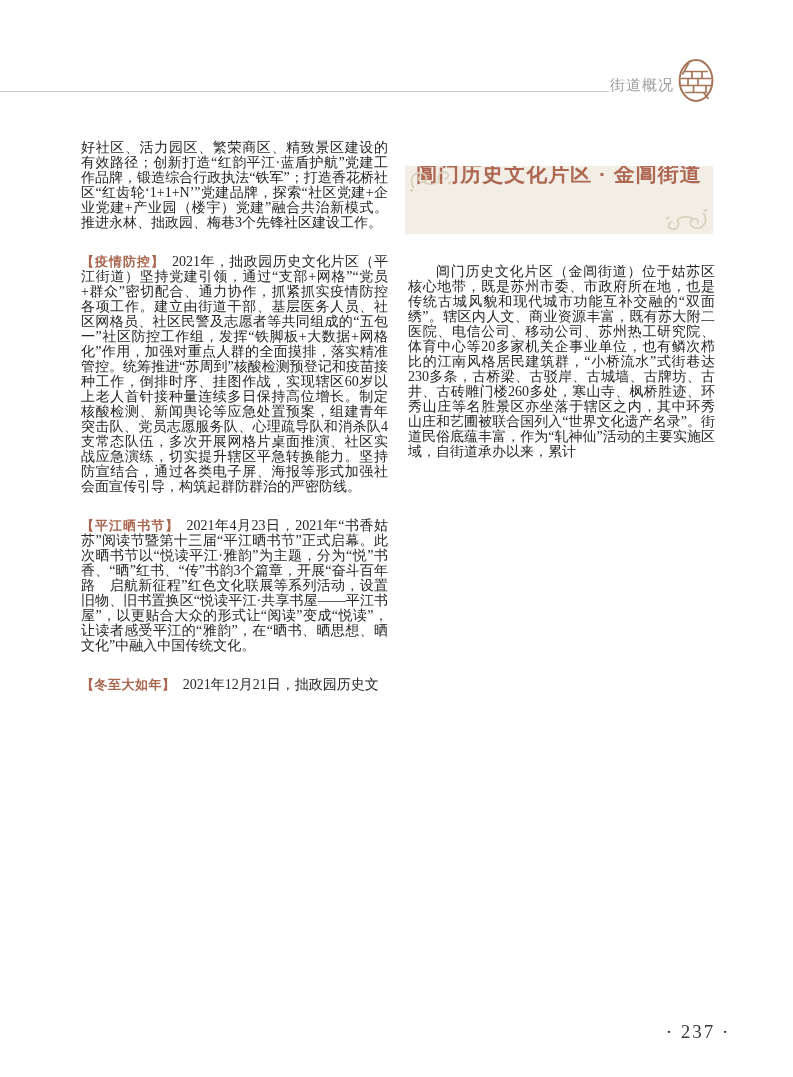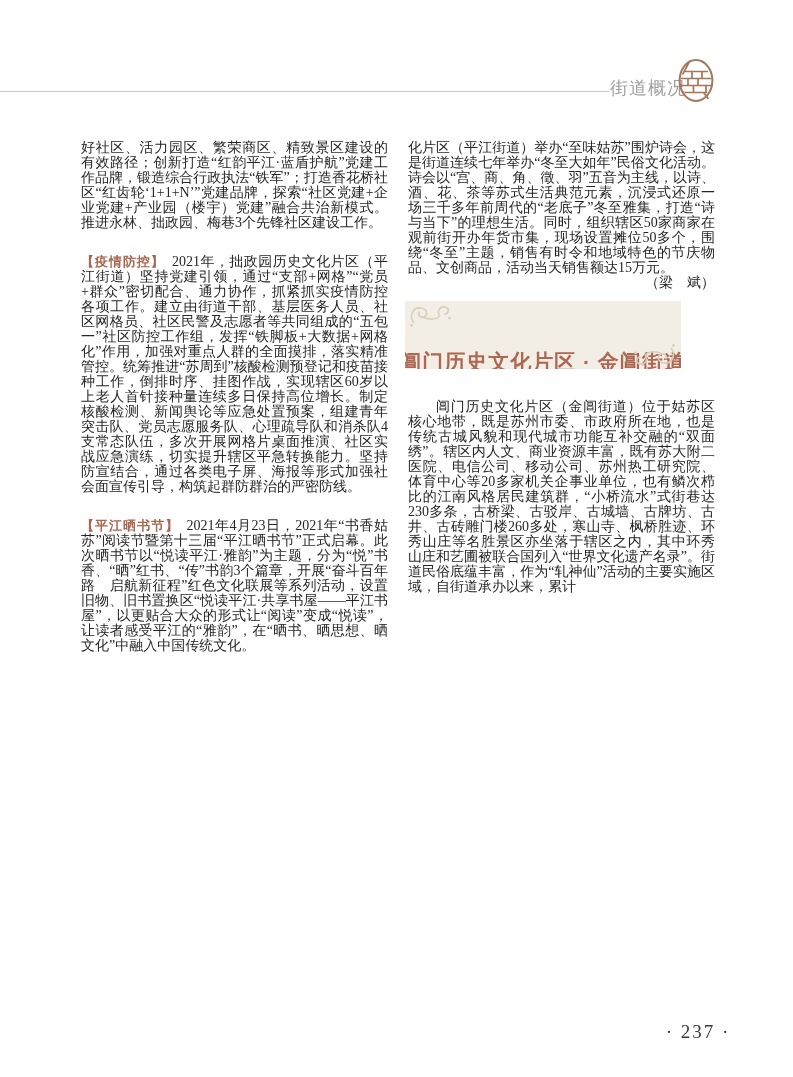--- a/index.html
+++ b/index.html
@@ -9,21 +9,21 @@
     color:#262626;
   }
   
   .header-rule{
     position:absolute;left:0;top:91px;width:609px;height:1px;
     background:#c9c9c9;
   }
   .header-title{
     position:absolute;left:610px;top:76px;
     font-family:"Liberation Sans","DejaVu Sans",sans-serif;
-    font-size:18px;color:#9d9d9d;letter-spacing:1px;white-space:nowrap;
+    font-size:15px;color:#9d9d9d;letter-spacing:1px;white-space:nowrap;
   }
   .seal{position:absolute;left:678px;top:58px;width:36px;height:45px;}
   
   .column{
     position:absolute;top:140px;width:307px;
     font-size:14px;line-height:15px;
     text-align:justify;text-justify:inter-ideograph;
   }
   .col-left{left:81px;}
   .col-right{left:408px;}
@@ -32,23 +32,23 @@
   .sec-label{
     color:#a8664e;font-weight:700;margin-right:.55em;
     font-family:"Liberation Sans","DejaVu Sans",sans-serif;
     font-size:13px;letter-spacing:.5px;
   }
   .indent2{text-indent:2em;}
   .byline{float:right;}
   
   .banner{
     position:relative;
-    width:276px;height:68px;margin:26px 0 30px -3px;
+    width:308px;height:68px;margin:26px 0 30px -3px;
     background:#f2eee5;
-    display:flex;align-items:flex-end;justify-content:center;
+    display:flex;align-items:flex-start;justify-content:center;
     overflow:hidden;
   }
   .banner-title{
     font-family:"Liberation Sans","DejaVu Sans",sans-serif;
     font-weight:700;font-size:21px;color:#ad6752;
     letter-spacing:1px;white-space:nowrap;
   }
   .orn{position:absolute;width:46px;height:26px;}
   .orn-tl{left:2px;top:2px;}
   .orn-br{right:3px;bottom:1px;transform:rotate(180deg);}
@@ -71,24 +71,24 @@
            M25.5 34 L30.5 40.5" stroke="#a5765a" stroke-width="1.7"></path>
 </svg>
 
 <div class="column col-left">
   <p class="para"><span>好社区、活力园区、繁荣商区、精致景区建设的有效路径；创新打造“红韵平江·蓝盾护航”党建工作品牌，锻造综合行政执法“铁军”；打造香花桥社区“红齿轮‘1+1+N’”党建品牌，探索“社区党建+企业党建+产业园（楼宇）党建”融合共治新模式。推进永林、拙政园、梅巷3个先锋社区建设工作。</span></p>
 
   <p class="para entry"><span class="sec-label">【疫情防控】</span><span>2021年，拙政园历史文化片区（平江街道）坚持党建引领，通过“支部+网格”“党员+群众”密切配合、通力协作，抓紧抓实疫情防控各项工作。建立由街道干部、基层医务人员、社区网格员、社区民警及志愿者等共同组成的“五包一”社区防控工作组，发挥“铁脚板+大数据+网格化”作用，加强对重点人群的全面摸排，落实精准管控。统筹推进“苏周到”核酸检测预登记和疫苗接种工作，倒排时序、挂图作战，实现辖区60岁以上老人首针接种量连续多日保持高位增长。制定核酸检测、新闻舆论等应急处置预案，组建青年突击队、党员志愿服务队、心理疏导队和消杀队4支常态队伍，多次开展网格片桌面推演、社区实战应急演练，切实提升辖区平急转换能力。坚持防宣结合，通过各类电子屏、海报等形式加强社会面宣传引导，构筑起群防群治的严密防线。</span></p>
 
   <p class="para entry"><span class="sec-label">【平江晒书节】</span><span>2021年4月23日，2021年“书香姑苏”阅读节暨第十三届“平江晒书节”正式启幕。此次晒书节以“悦读平江·雅韵”为主题，分为“悦”书香、“晒”红书、“传”书韵3个篇章，开展“奋斗百年路　启航新征程”红色文化联展等系列活动，设置旧物、旧书置换区“悦读平江·共享书屋——平江书屋”，以更贴合大众的形式让“阅读”变成“悦读”，让读者感受平江的“雅韵”，在“晒书、晒思想、晒文化”中融入中国传统文化。</span></p>
 
+  <p class="para entry"><span class="sec-label">【冬至大如年】</span><span>2021年12月21日，拙政园历史文</span></p>
 </div>
 
 <div class="column col-right">
-  <p class="para"><span>化片区（平江街道）举办“至味姑苏”围炉诗会，这是街道连续七年举办“冬至大如年”民俗文化活动。诗会以“宫、商、角、徵、羽”五音为主线，以诗、酒、花、茶等苏式生活典范元素，沉浸式还原一场三千多年前周代的“老底子”冬至雅集，打造“诗与当下”的理想生活。同时，组织辖区50家商家在观前街开办年货市集，现场设置摊位50多个，围绕“冬至”主题，销售有时令和地域特色的节庆物品、文创商品，活动当天销售额达15万元。</span><span class="byline">（梁　斌）</span></p>
 
   <div class="banner">
     <svg class="orn orn-tl" viewBox="0 0 46 26" fill="none">
       <path d="M7 20 C2 14 5 4 14 5 C21 6 21 13 16 14 C12.5 14.6 10.5 11.5 12.5 8.5
                M16 14 C22 17 28 17 33 13
                M33 13 C29.5 9 32.5 3 38 4 C43 5 42 11 37.5 11" stroke="#d8cfbb" stroke-width="1.6"></path>
       <circle cx="4.5" cy="22.5" r="1.4" fill="#d8cfbb"></circle>
       <circle cx="42.5" cy="15" r="1.4" fill="#d8cfbb"></circle>
     </svg>
     <span class="banner-title">阊门历史文化片区 · 金阊街道</span>

